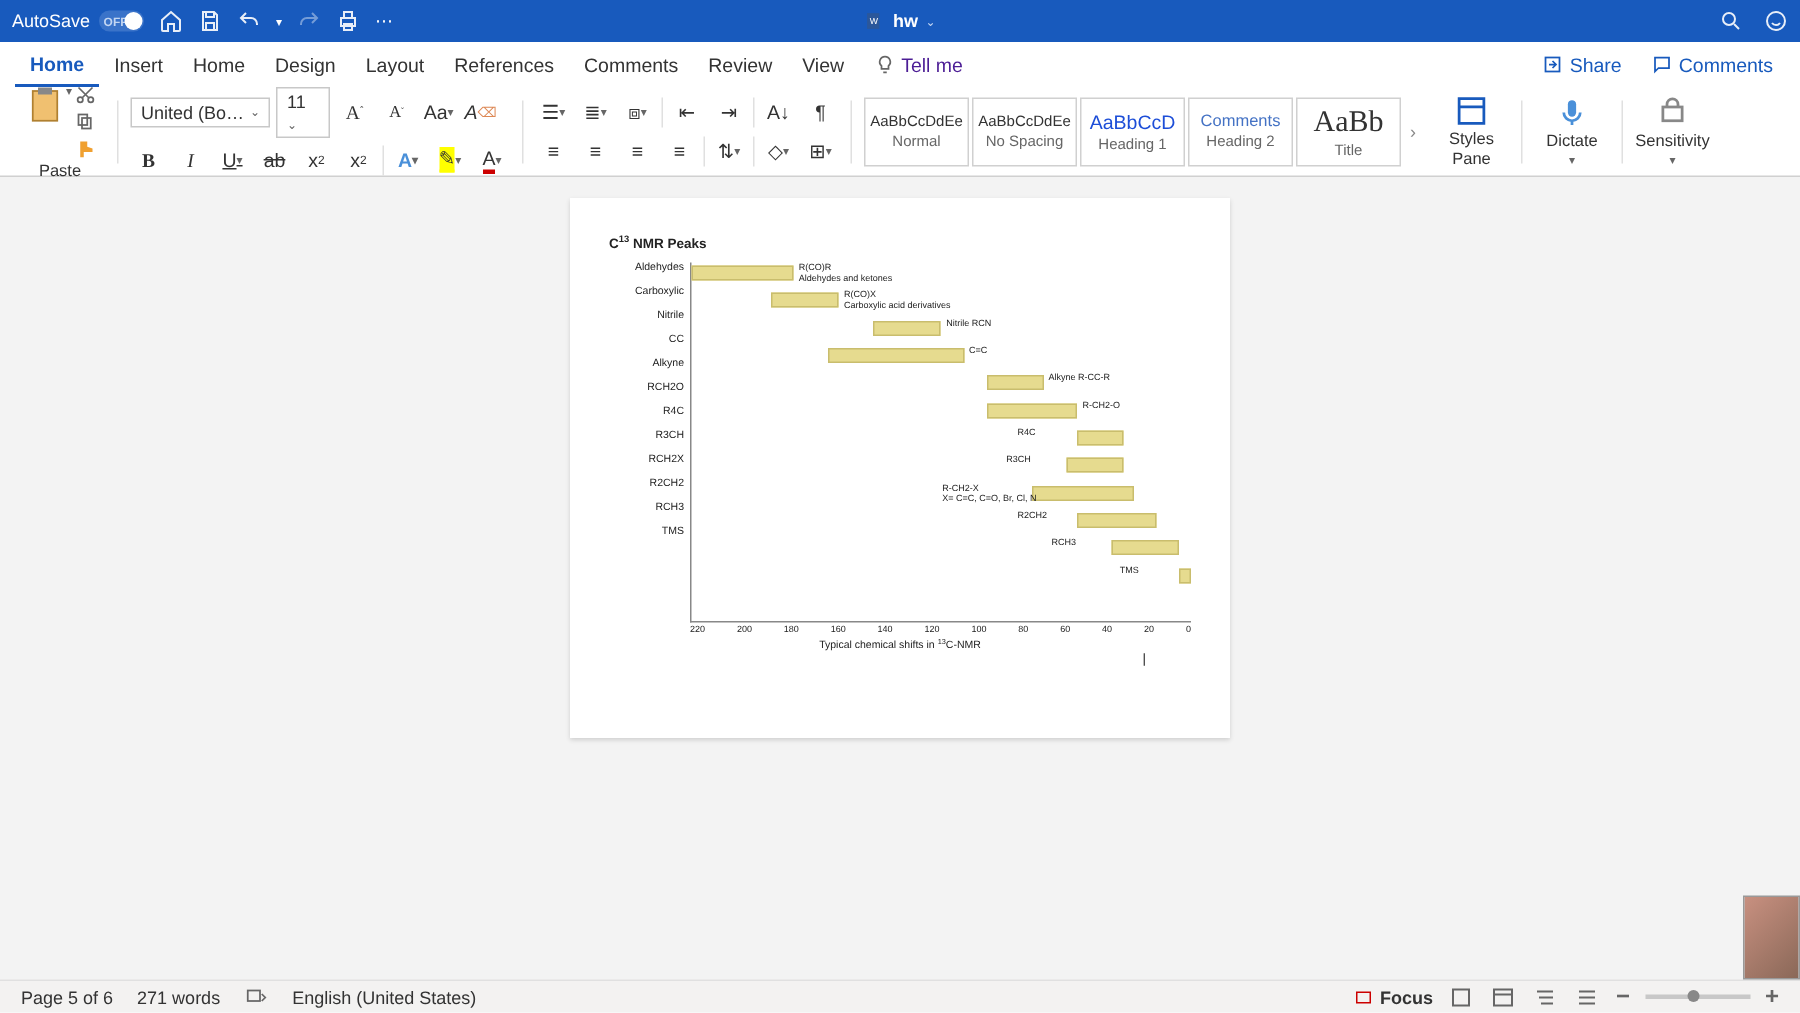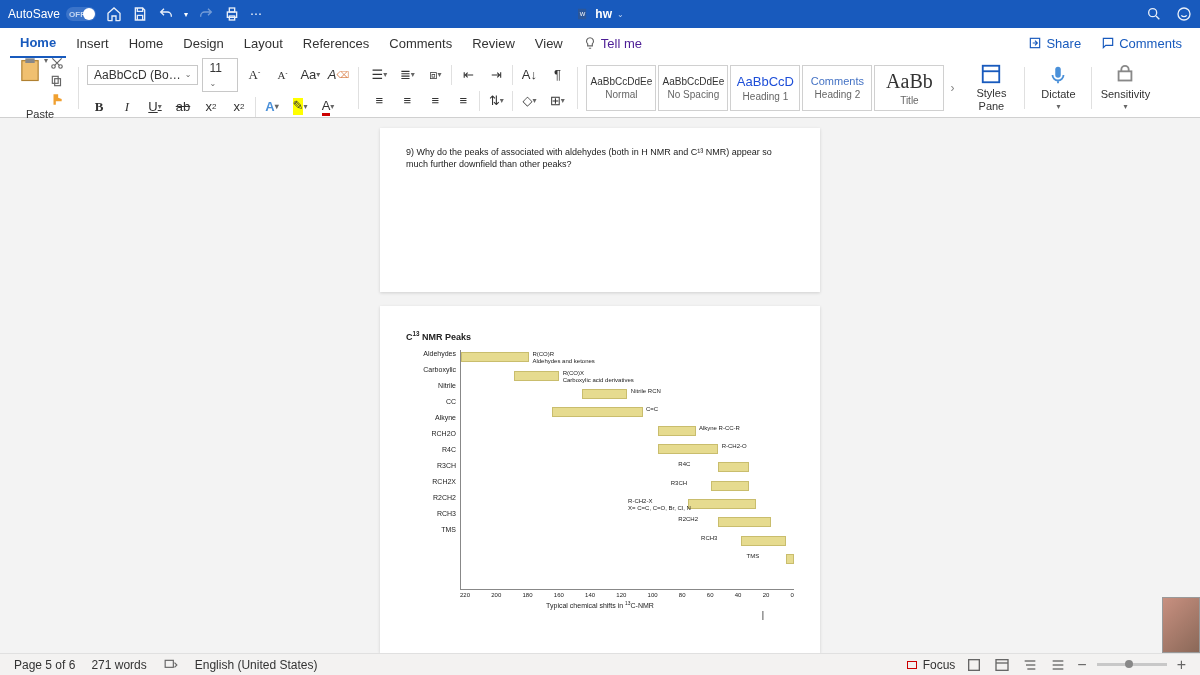--- a/index.html
+++ b/index.html
@@ -54,21 +54,21 @@
 .chart-title { font-size: 9px; font-weight: 600; margin-bottom: 8px; }
 .chart-body { display: flex; font-size: 7px; }
 .y-labels { width: 54px; display: flex; flex-direction: column; text-align: right; gap: 9px; padding-right: 4px; }
 .plot { flex: 1; position: relative; height: 240px; border-left: 1px solid #888; border-bottom: 1px solid #888; }
 .bar { background: #e6db8f; height: 10px; border: 1px solid #c9bd6d; position: absolute; }
 .bar-label { position: absolute; font-size: 6px; white-space: nowrap; }
 .x-ticks { display: flex; justify-content: space-between; font-size: 6px; padding: 2px 0 0 54px; }
 .x-title { text-align: center; font-size: 7px; margin-top: 3px; }
 
 .statusbar { position: absolute; bottom: 0; left: 0; right: 0; height: 22px; background: #f3f2f1; border-top: 1px solid #e0e0e0; display: flex; align-items: center; padding: 0 14px; font-size: 12px; color: #333; gap: 16px; }
-.status-right { margin-left: auto; display: flex; align-items: center; gap: 10px; }
+.status-right { margin-left: auto; display: flex; align-items: center; gap: 10px; font-weight: bold; }
 .view-btn { width: 18px; height: 16px; }
 .zoom-slider { width: 70px; height: 3px; background: #c8c8c8; position: relative; }
 .zoom-thumb { width: 8px; height: 8px; background: #888; border-radius: 50%; position: absolute; top: -3px; left: 40%; }
 
 .thumbnail { position: absolute; bottom: 22px; right: 0; width: 38px; height: 56px; background: linear-gradient(135deg, #c89080, #8a6858); border: 1px solid #999; }
 
 .chev { font-size: 8px; color: #666; }
 sup { font-size: 0.7em; }
 </style>
 </head>
@@ -181,21 +181,21 @@
           </svg>
       </div>
     </div>
     <div class="paste-label">Paste</div>
   </div>
   <div class="ribbon-sep"></div>
 
   <div class="font-box">
     <div class="font-row">
       <div class="font-select">
-          <span>AaBbCcD (Bo…</span>
+          <span>United (Bo…</span>
           <span class="chev">⌄</span>
         </div>
       <div class="size-select"><span>11</span> <span class="chev">⌄</span></div>
       <div class="fmt-btn" style="font-family:Georgia">A<sup style="font-size:7px">ˆ</sup></div>
       <div class="fmt-btn" style="font-family:Georgia;font-size:11px">A<sup style="font-size:6px">ˇ</sup></div>
       <div class="fmt-btn">Aa <span class="chev">▾</span></div>
       <div class="fmt-btn">
           <span style="font-style:italic">A</span>
           <span style="color:#d85;font-size:9px">⌫</span>
         </div>
@@ -295,23 +295,20 @@
         <rect x="5" y="8" width="14" height="10"></rect>
         <path d="M8 8V6a4 4 0 018 0v2"></path>
       </svg>
     <span>Sensitivity</span>
     <span class="chev">▾</span>
   </div>
 </div>
 
 <div class="doc-area">
   <div style="display:flex;flex-direction:column;align-items:center">
-    <div class="page" style="height:170px">
-      <div class="q-text">9) Why do the peaks of associated with aldehydes (both in H NMR and C¹³ NMR) appear so much further downfield than other peaks?</div>
-    </div>
     <div class="page page2">
       <div class="chart-wrap">
         <div class="chart-title">C<sup>13</sup> NMR Peaks</div>
         <div class="chart-body">
           <div class="y-labels">
             <span>Aldehydes</span>
             <span>Carboxylic</span>
             <span>Nitrile</span>
             <span>CC</span>
             <span>Alkyne</span>

